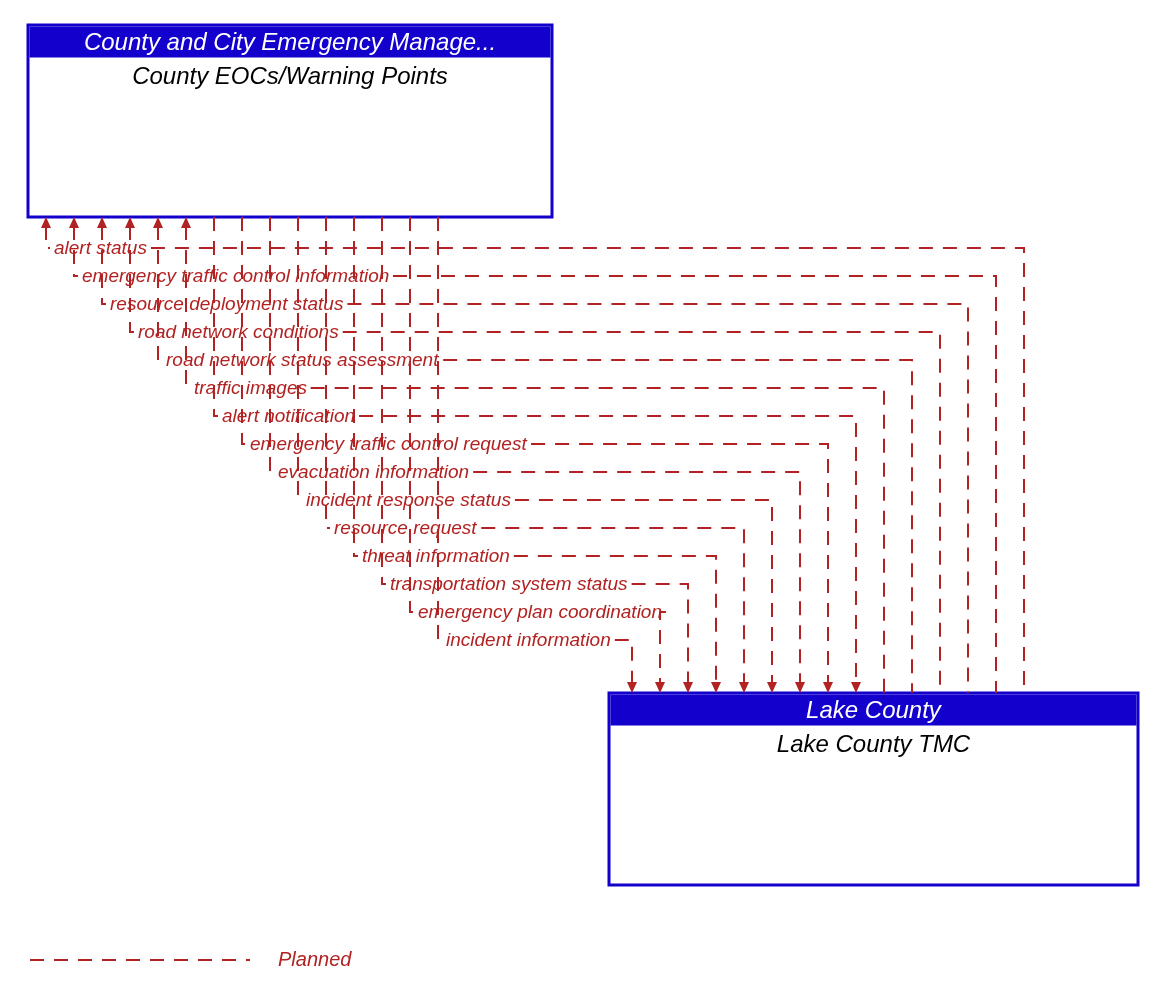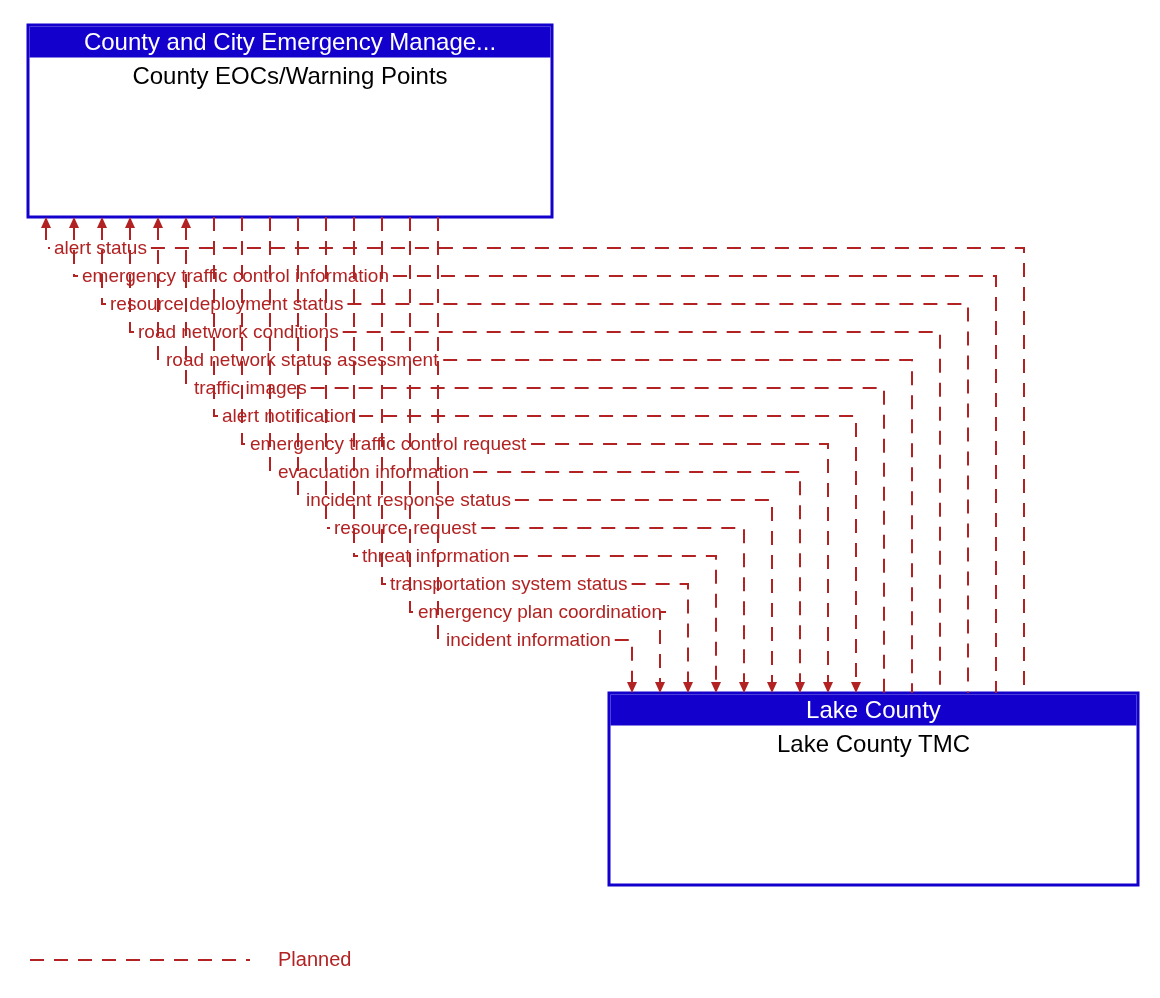--- a/index.html
+++ b/index.html
@@ -5,20 +5,21 @@
   html, body {
     margin: 0;
     padding: 0;
     background: #ffffff;
     font-family: Arial, Helvetica, sans-serif;
   }
   .stage {
     position: relative;
     width: 1116px;
     height: 998px;
+    font-style: italic;
   }
   svg { display: block; }
 
   .box-outer {
     fill: #ffffff;
     stroke: #1300cc;
     stroke-width: 3;
   }
   .box-header {
     fill: #1300cc;

